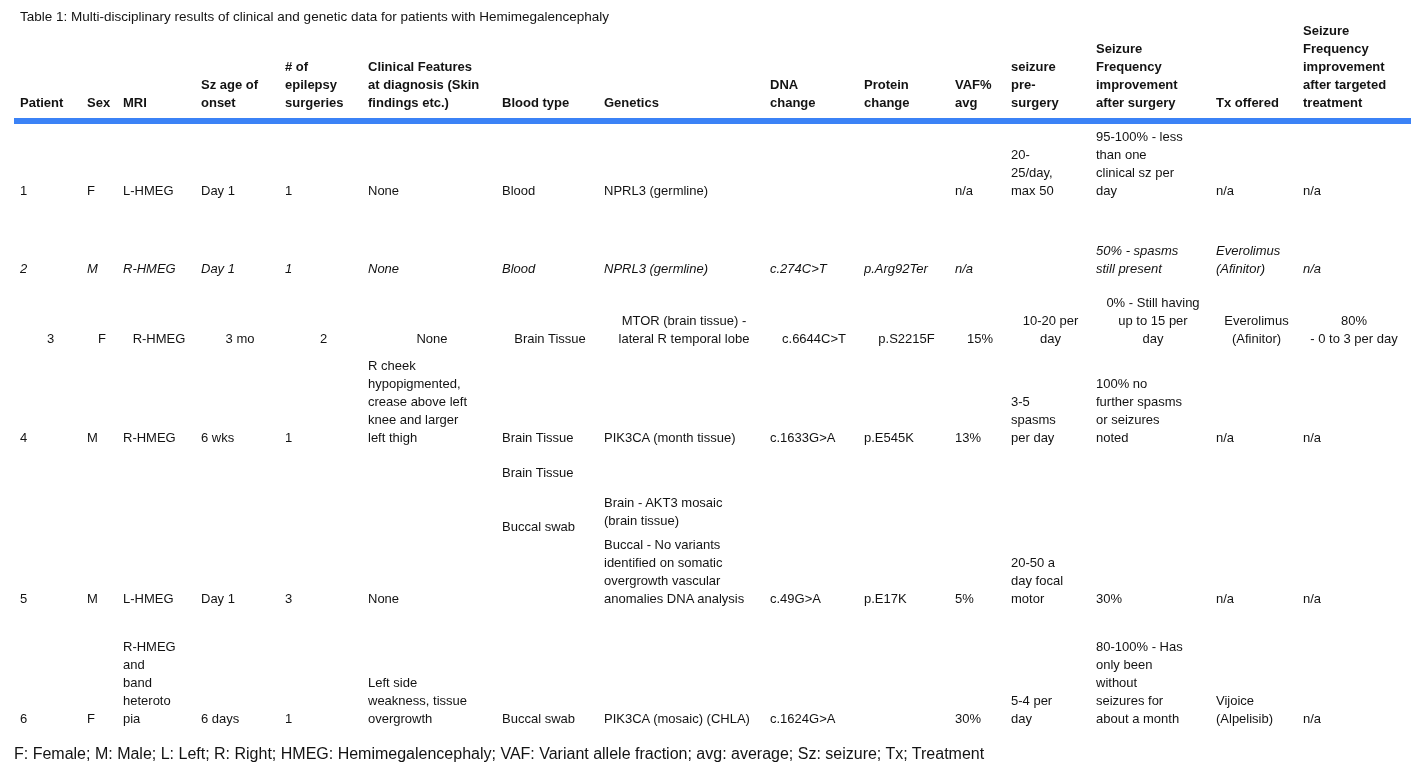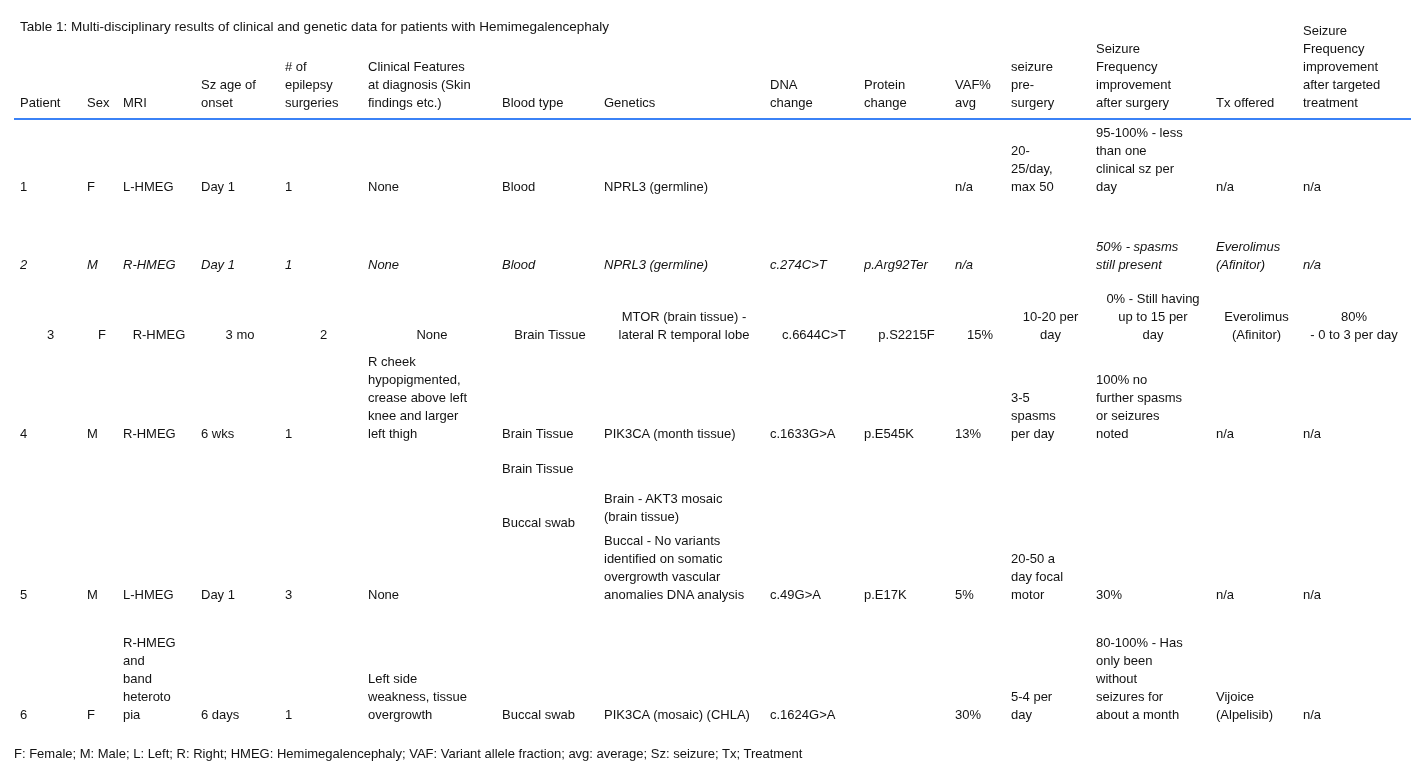--- a/index.html
+++ b/index.html
@@ -12,21 +12,21 @@
     width: 1411px;
     height: 777px;
     background: #ffffff;
     font-family: "Liberation Sans", "DejaVu Sans", sans-serif;
     color: #131313;
     overflow: hidden;
   }
   .title {
     position: absolute;
     left: 20px;
-    top: 18px;
+    top: 8px;
     font-size: 13.5px;
     line-height: 18px;
     white-space: nowrap;
   }
   table.results {
     position: absolute;
     left: 14px;
     top: 16px;
     width: 1397px;
     border-collapse: collapse;
@@ -35,41 +35,41 @@
   th, td {
     font-size: 13px;
     line-height: 18px;
     vertical-align: bottom;
     text-align: left;
     padding: 0 6px 4px 0;
     font-weight: normal;
     overflow: hidden;
   }
   th {
-    font-weight: normal;
-    border-bottom: 2px solid #3b82f6;
+    font-weight: bold;
+    border-bottom: 6px solid #3b82f6;
     height: 96px;
     padding-bottom: 6px;
   }
   th:first-child, td:first-child { padding-left: 6px; }
   [data-bind] { white-space: pre-line; }
   tr.r1 td { height: 76px; }
   tr.r2 td { height: 74px; font-style: italic; }
   tr.r3 td { height: 66px; text-align: center; }
   tr.r4 td { height: 95px; }
   tr.r5 td { height: 157px; }
   tr.r6 td { height: 116px; }
   .mt1 { margin-top: 6px; }
   .mt2 { margin-top: 36px; }
   .sp4 { height: 72px; }
   .footnote {
     position: absolute;
     left: 14px;
     top: 745px;
-    font-size: 13px;
+    font-size: 16px;
     line-height: 18px;
     white-space: nowrap;
   }
 </style>
 </head>
 <body>
 
 <div class="page">
 
   <div class="title" data-bind="title">Table 1: Multi-disciplinary results of clinical and genetic data for patients with Hemimegalencephaly</div>

